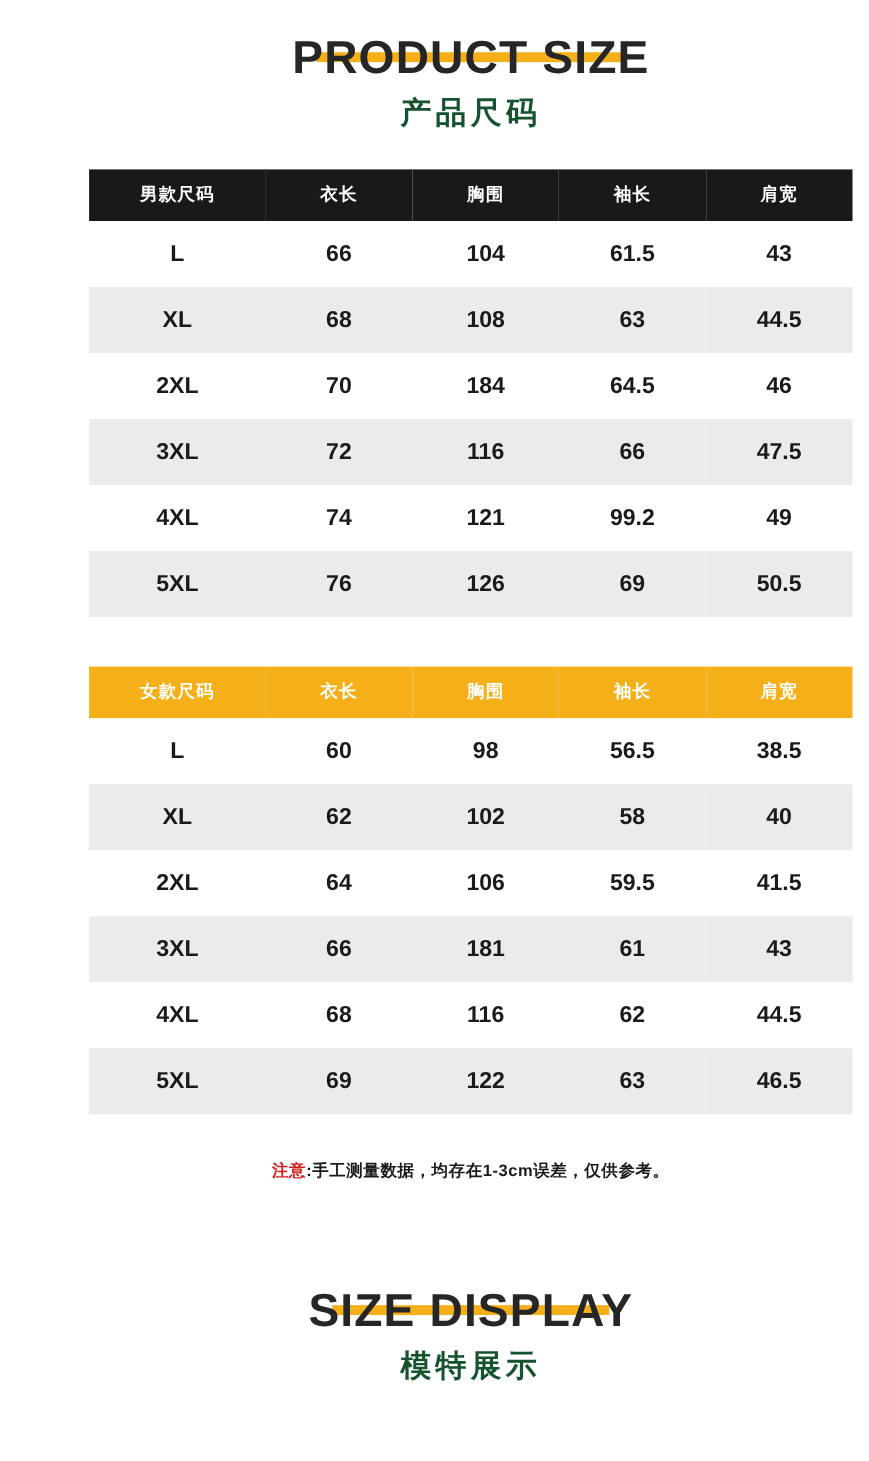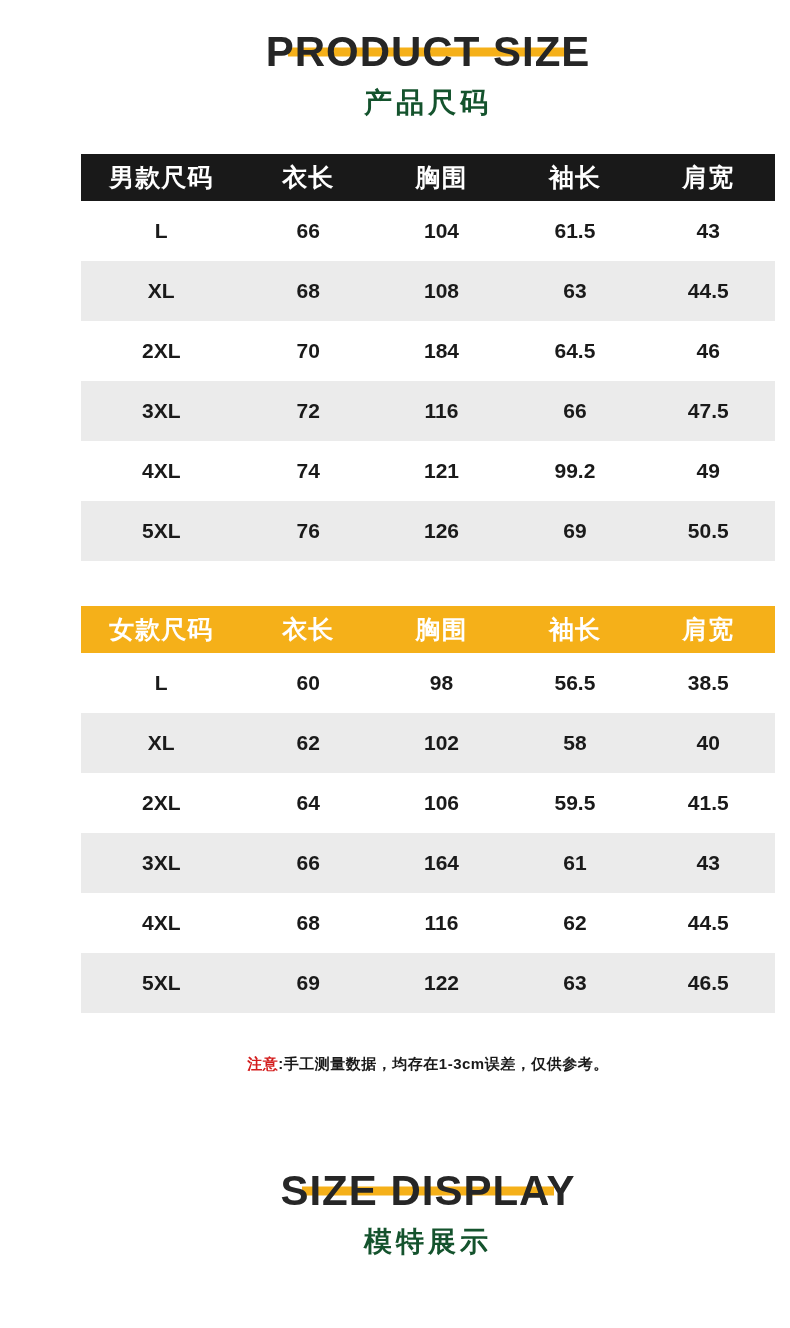--- a/index.html
+++ b/index.html
@@ -72,21 +72,21 @@
   .size-table th,
   .size-table td {
     text-align: center;
     font-size: 21px;
     font-weight: 700;
     height: 60px;
     padding: 0;
   }
   .size-table thead th {
     color: #ffffff;
-    font-size: 25px;
+    font-size: 16px;
     letter-spacing: 1px;
     height: 47px;
   }
   .men-head th {
     background: #191919;
   }
   .women-head th {
     background: #f5b019;
     color: #1a1a1a;
   }
@@ -215,21 +215,21 @@
         <tr class="row-light">
           <td>2XL</td>
           <td>64</td>
           <td>106</td>
           <td>59.5</td>
           <td>41.5</td>
         </tr>
         <tr class="row-grey">
           <td>3XL</td>
           <td>66</td>
-          <td>164</td>
+          <td>181</td>
           <td>61</td>
           <td>43</td>
         </tr>
         <tr class="row-light">
           <td>4XL</td>
           <td>68</td>
           <td>116</td>
           <td>62</td>
           <td>44.5</td>
         </tr>

